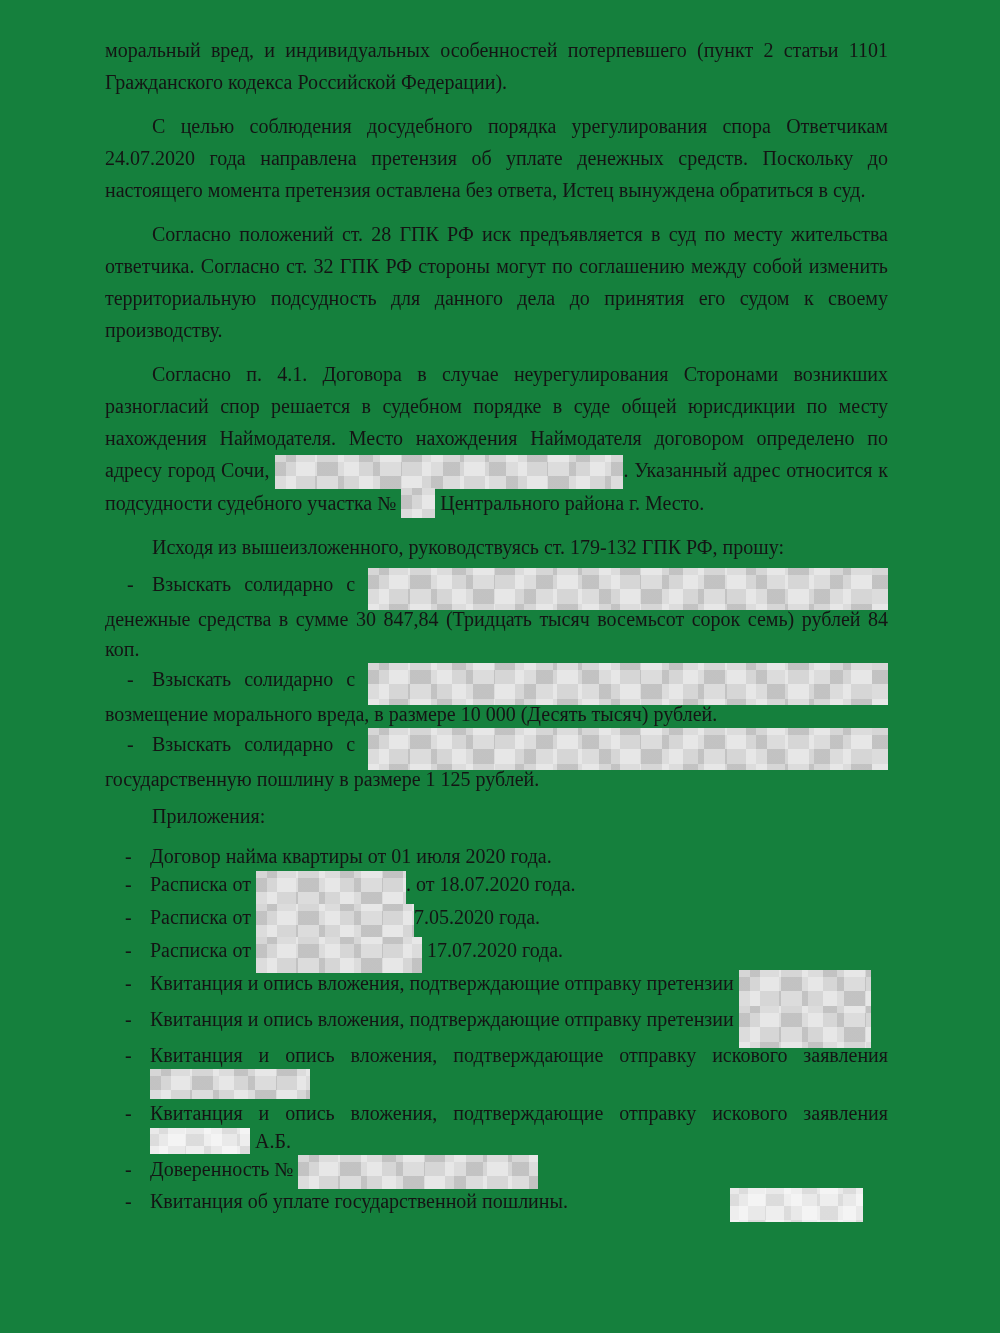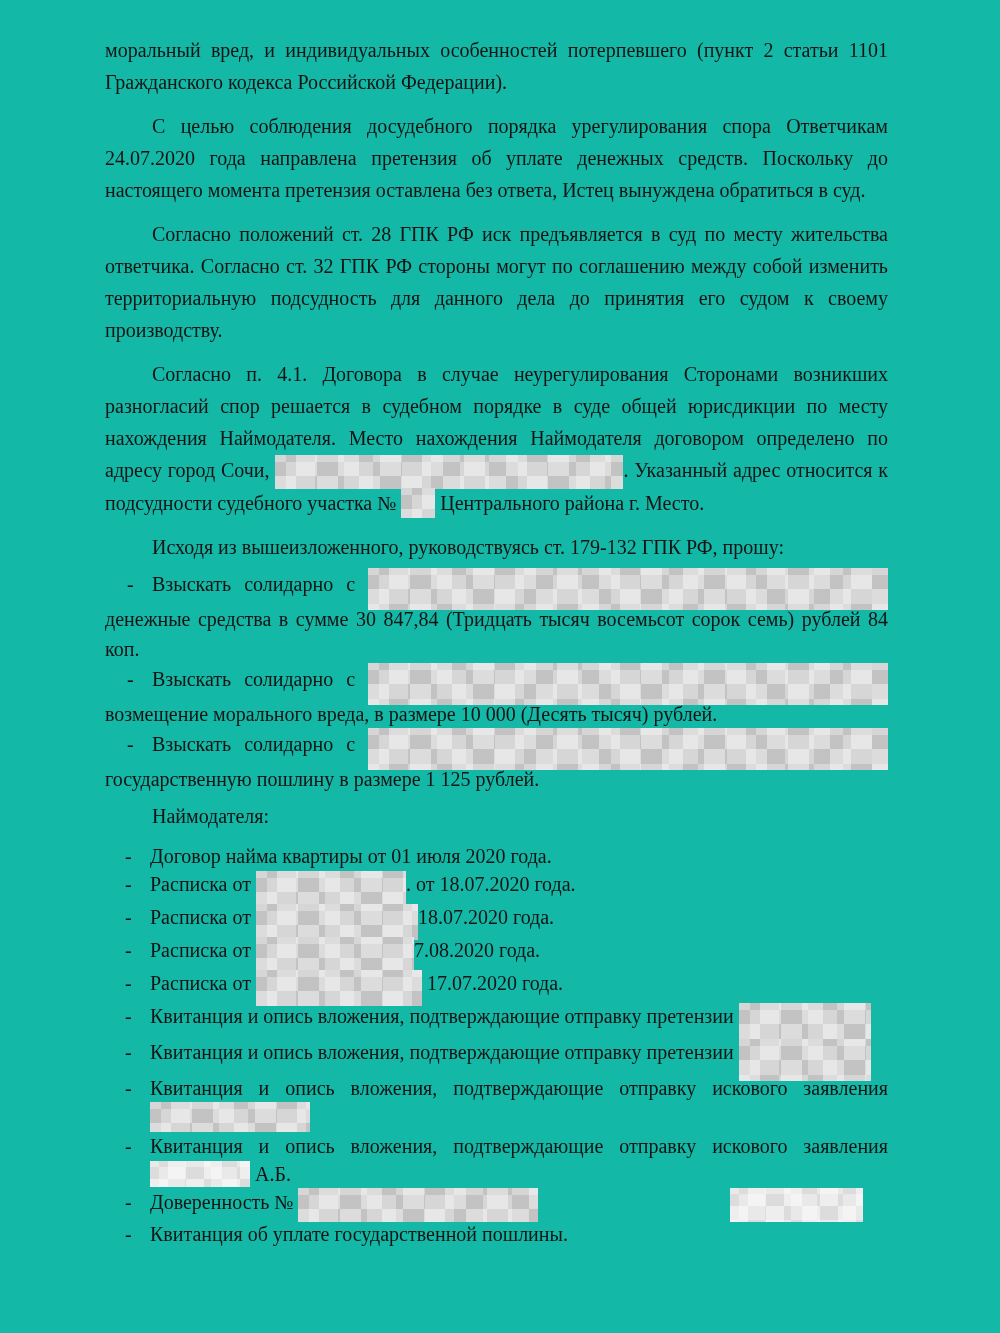--- a/index.html
+++ b/index.html
@@ -1,21 +1,21 @@
 <!DOCTYPE html>
 <html><head>
 <meta charset="utf-8">
 <style>
   html, body { margin: 0; padding: 0; background: #ffffff; }
   .page {
     position: relative;
     width: 1000px;
     height: 1333px;
     margin: 0 auto;
-    background: #14b8a6;
+    background: #15803d;
     box-sizing: border-box;
     padding: 34px 112px 0 105px;
     font-family: "Liberation Serif", "DejaVu Serif", serif;
     font-size: 20px;
     line-height: 32px;
     color: #141414;
     text-align: justify;
     overflow: hidden;
   }
   p { margin: 0; }
@@ -87,33 +87,31 @@
 
     <p class="claim"><span class="dash">-</span><span>Взыскать солидарно с</span>
       <span class="rd rd-claim"></span>
       <span>возмещение морального вреда, в размере 10 000 (Десять тысяч) рублей.</span></p>
 
     <p class="claim"><span class="dash">-</span><span>Взыскать солидарно с</span>
       <span class="rd rd-claim"></span>
       <span>государственную пошлину в размере 1 125 рублей.</span></p>
   </div>
 
-  <p class="att-title">Наймодателя:</p>
+  <p class="att-title">Приложения:</p>
 
   <div>
     <p class="att"><span class="dash">-</span><span>Договор найма квартиры от 01 июля 2020 года.</span></p>
 
     <p class="att"><span class="dash">-</span><span>Расписка от</span>
       <span class="rd rd-rec" style="width:150px"></span><span>. от 18.07.2020 года.</span></p>
 
-    <p class="att"><span class="dash">-</span><span>Расписка от</span>
-      <span class="rd rd-rec" style="width:162px"></span><span>18.07.2020 года.</span></p>
 
     <p class="att"><span class="dash">-</span><span>Расписка от</span>
-      <span class="rd rd-rec" style="width:158px"></span><span>7.08.2020 года.</span></p>
+      <span class="rd rd-rec" style="width:158px"></span><span>7.05.2020 года.</span></p>
 
     <p class="att"><span class="dash">-</span><span>Расписка от</span>
       <span class="rd rd-rec" style="width:166px"></span>
       <span>17.07.2020 года.</span></p>
 
     <p class="att"><span class="dash">-</span><span>Квитанция и опись вложения, подтверждающие отправку претензии</span>
       <span class="rd rd-pret"></span></p>
 
     <p class="att"><span class="dash">-</span><span>Квитанция и опись вложения, подтверждающие отправку претензии</span>
       <span class="rd rd-pret"></span></p>

